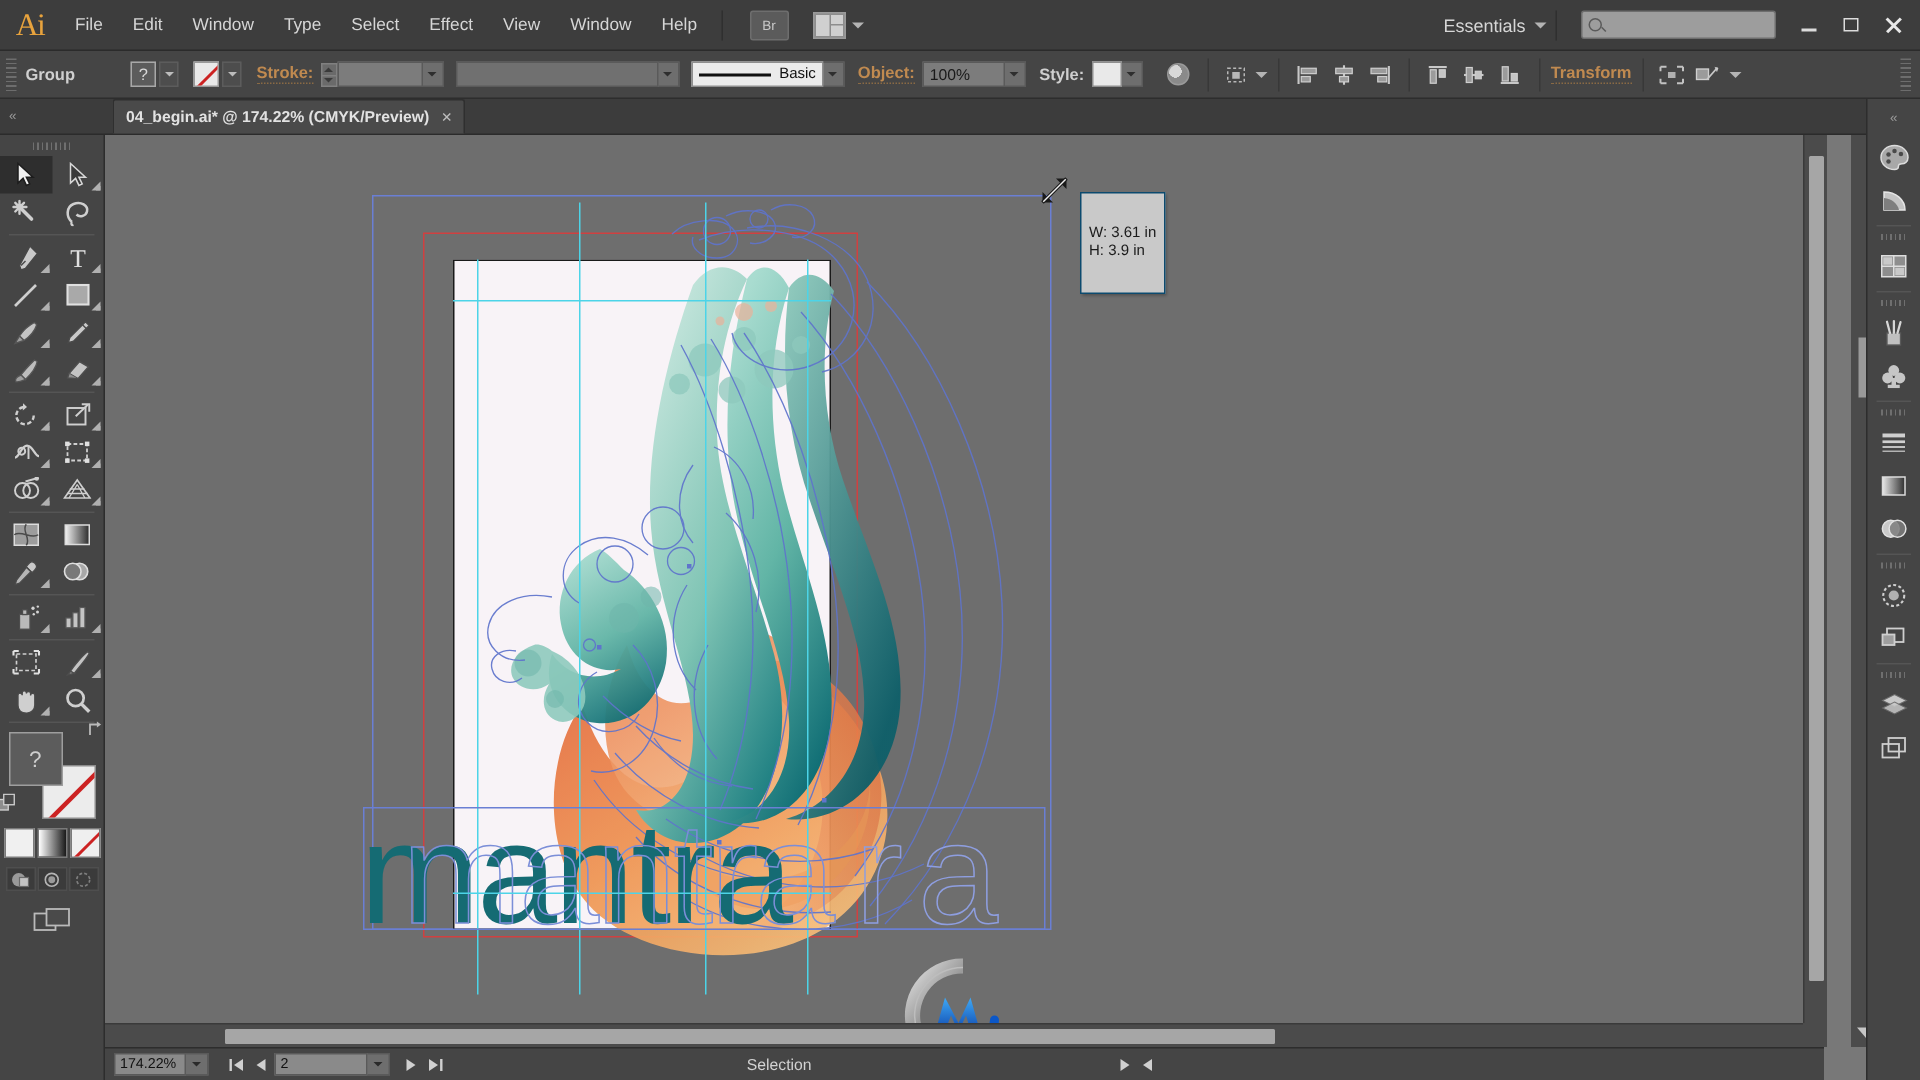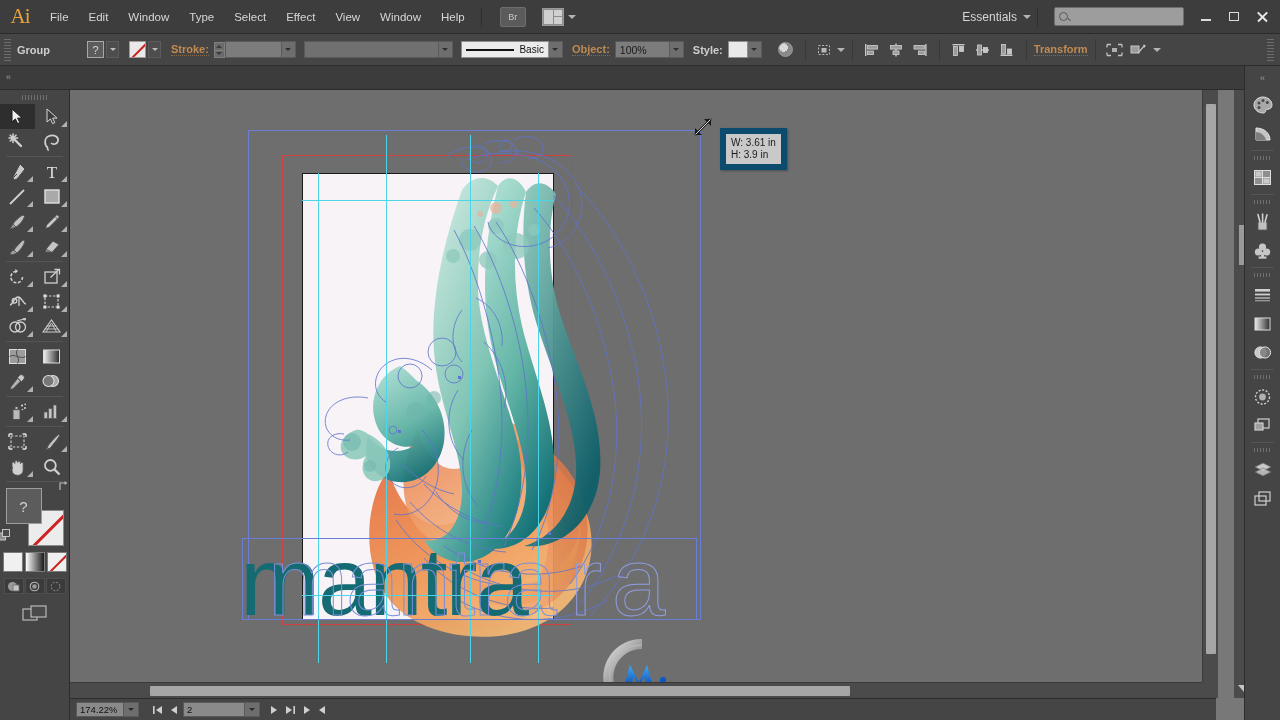--- a/index.html
+++ b/index.html
@@ -157,22 +157,22 @@
 
   
   .canvas-wrap{position:absolute;left:70px;top:90px;width:1210px;height:630px;background:#787878;overflow:hidden;}
   .canvas{position:absolute;left:0;top:0;width:1148px;height:608px;background:#6e6e6e;overflow:hidden;}
   .artboard{position:absolute;background:#f8f3f7;border:1px solid #1a1a1a;}
   .bleed{position:absolute;border:1px solid #d04040;}
   .guide-v{position:absolute;width:1px;background:#4cd4e8;}
   .guide-h{position:absolute;height:1px;background:#4cd4e8;}
   .selbox{position:absolute;border:1px solid #6a7fd4;}
   .art-svg{position:absolute;}
-  .tooltip{position:absolute;background:#c9c9c9;border:6px solid #0c4a6e;color:#1a1a1a;
-    font-size:10px;padding:3px 5px;line-height:12px;box-shadow:1px 1px 2px rgba(0,0,0,.3);}
+  .tooltip{position:absolute;background:#c9c9c9;border:1px solid #0c4a6e;color:#1a1a1a;
+    font-size:10px;padding:21px 5px;line-height:12px;box-shadow:1px 1px 2px rgba(0,0,0,.3);}
   .resize-cursor{position:absolute;width:20px;height:20px;}
 
   
   .vscroll{position:absolute;right:0;top:0;width:16px;height:608px;background:#4b4b4b;border-left:1px solid #3a3a3a;}
   .hscroll{position:absolute;left:0;bottom:0;width:1148px;height:16px;background:#4b4b4b;border-top:1px solid #3a3a3a;}
   .vthumb{position:absolute;left:3px;width:10px;background:#a6a6a6;border-radius:1px;}
   .hthumb{position:absolute;top:3px;height:10px;background:#a6a6a6;border-radius:1px;}
   .corner{position:absolute;right:0;bottom:0;width:16px;height:16px;background:#4b4b4b;}
 
   
@@ -367,20 +367,24 @@
           <path d="M13 1.5l2.6 1 -1 2.6z" fill="#c8c8c8"></path>
         </svg>
     </div>
     <div class="caret" style="margin-left:2px"></div>
     <div class="spacer"></div>
     <div class="cb-right-gripper"></div>
   </div>
 
   <div class="tabbar">
     <div class="tab-collapse">«</div>
+    <div class="doc-tab">
+      <span>04_begin.ai* @ 174.22% (CMYK/Preview)</span>
+      <span class="tab-close">×</span>
+    </div>
   </div>
 
   <div class="toolbar">
     <div class="tb-header">
         <div class="tb-grip"></div>
       </div>
     <div class="tools">
 
       <div class="tool active">
         <svg width="15" height="17" viewBox="0 0 15 17">
@@ -888,20 +892,21 @@
       <svg width="9" height="10" viewBox="0 0 9 10">
           <path d="M1 1 L1 9 L7 5 Z" fill="#d0d0d0"></path>
         </svg>
     </div>
     <div class="nav-btn">
       <svg width="11" height="10" viewBox="0 0 11 10">
           <path d="M1 1 L1 9 L7 5 Z" fill="#d0d0d0"></path>
           <rect x="8.4" y="1" width="1.6" height="8" fill="#d0d0d0"></rect>
         </svg>
     </div>
+    <div class="status-text">Selection</div>
     <div class="nav-btn">
       <svg width="9" height="10" viewBox="0 0 9 10">
           <path d="M2 1 L2 9 L8 5 Z" fill="#d0d0d0"></path>
         </svg>
     </div>
     <div class="nav-btn">
       <svg width="9" height="10" viewBox="0 0 9 10">
           <path d="M7 1 L7 9 L1 5 Z" fill="#d0d0d0"></path>
         </svg>
     </div>

